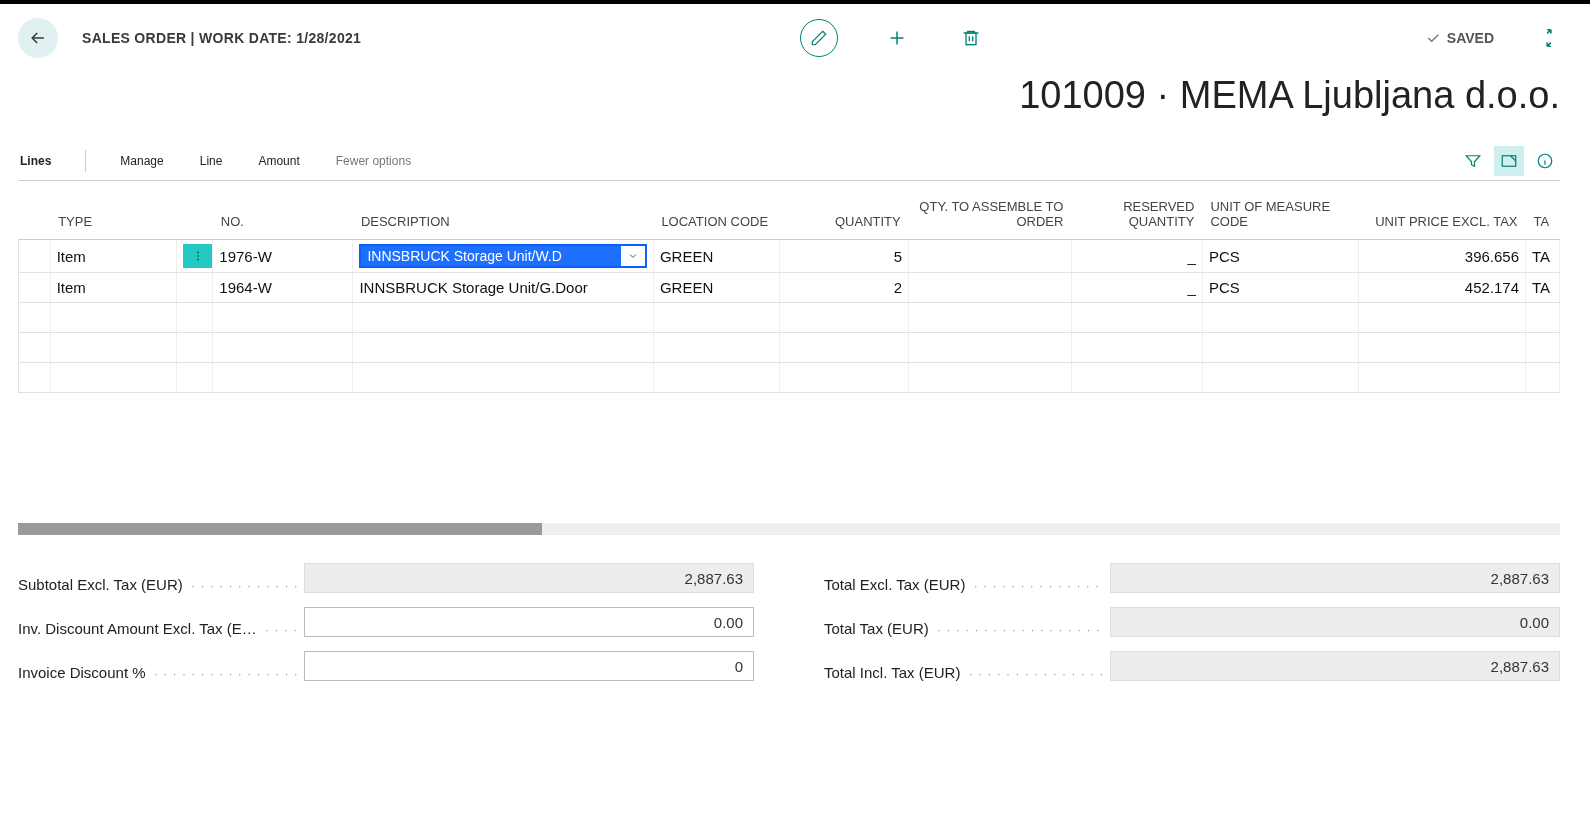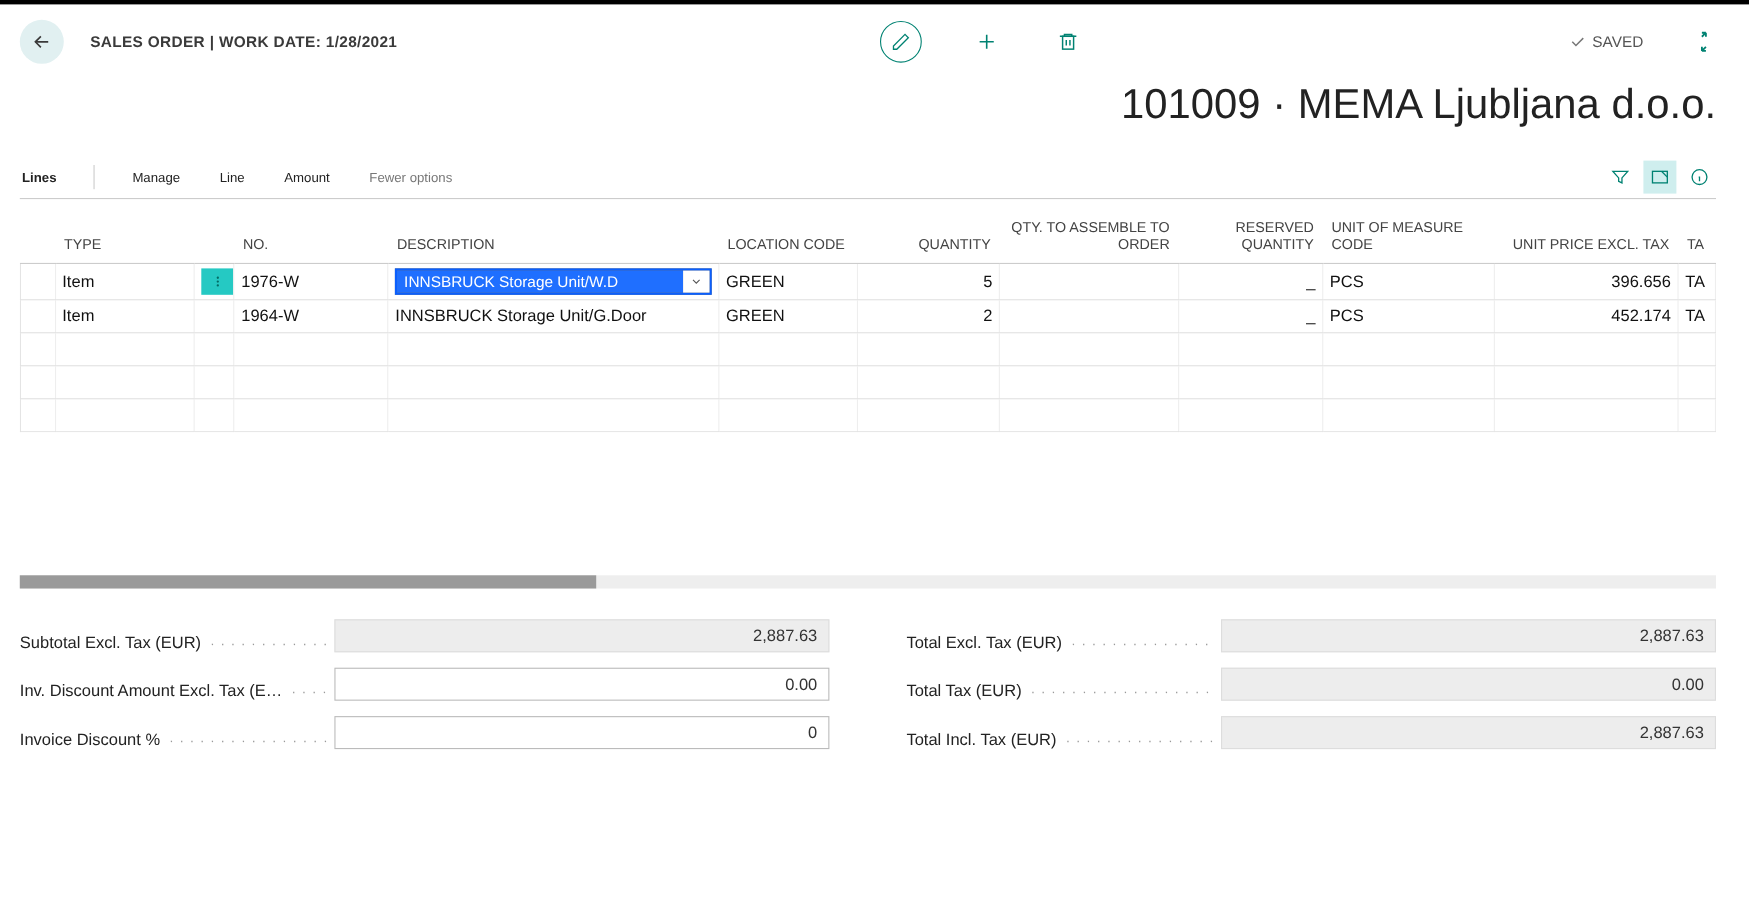--- a/index.html
+++ b/index.html
@@ -10,21 +10,21 @@
 
   .topbar { display: flex; align-items: center; height: 48px; gap: 12px; }
   .back-btn { width: 40px; height: 40px; border-radius: 50%; background: #e1f0f1; display:flex; align-items:center; justify-content:center; color:#3a3a3a; cursor:pointer; margin-right: 6px;}
   .breadcrumb { font-size: 14px; font-weight: 600; letter-spacing: .3px; color:#3a3a3a; margin-left: 6px; }
 
   .top-center { flex:1; display:flex; justify-content:center; gap: 44px; align-items:center; }
   .circle-btn { width:38px; height:38px; border-radius:50%; border:1.5px solid #008272; display:flex; align-items:center; justify-content:center; color:#008272; cursor:pointer;}
   .icon-btn { width:30px; height:30px; display:flex; align-items:center; justify-content:center; color:#008272; cursor:pointer; }
 
   .top-right { display:flex; align-items:center; gap:14px; }
-  .saved { display:flex; align-items:center; gap:6px; color:#555; font-size:14px; font-weight:400;}
+  .saved { display:flex; align-items:center; gap:6px; color:#555; font-size:14px; font-weight:700;}
   .collapse-btn { color:#008272; cursor:pointer; }
 
   .title { font-size: 38px; font-weight: 300; color:#222; padding: 12px 0 24px 60px; text-align: right; }
 
   .tabs { display:flex; align-items:center; gap: 32px; padding-left: 0; margin-left:0; border-bottom:1px solid #ccc; height:40px; }
   .tabs-left { display:flex; align-items:center; gap:32px; padding-left: 0; height:100%; flex:1;}
   .tab { font-size:12px; color:#222; cursor:pointer; padding: 0 2px; height:100%; display:flex; align-items:center;}
   .tab.active { font-weight:700; }
   .tab-div { width:1px; height:22px; background:#ccc; }
   .tab.muted { color:#777; }
@@ -34,21 +34,21 @@
 
   .grid-wrap { margin-top: 0; overflow:hidden; }
   table.grid { border-collapse: collapse; width: 100%; table-layout: fixed; }
   table.grid th { font-size: 13px; font-weight:500; color:#444; text-align:left; padding: 18px 8px 10px 8px; vertical-align: bottom; border-bottom:1px solid #ccc; white-space: normal; }
   table.grid th.right, table.grid td.right { text-align:right; }
   table.grid td { padding: 4px 6px; height:30px; border-bottom:1px solid #e1e1e1; border-right:1px solid #eee; font-size:15px; color:#111; overflow:hidden; white-space:nowrap; text-overflow: ellipsis;}
   table.grid td.first { border-left:1px solid #e1e1e1; }
   .rowmenu { width:30px; background:#25c9c3; display:flex; align-items:center; justify-content:center; cursor:pointer; }
   td.nopad { padding:0; }
 
-  .desc-input-wrap { display:flex; align-items:stretch; border:2px solid #0b5ffd; height:100%; background:#737373;}
+  .desc-input-wrap { display:flex; align-items:stretch; border:2px solid #0b5ffd; height:100%; background:#c4b5fd;}
   .desc-input { flex:1; background:#1f6fff; color:#fff; border:none; padding: 2px 6px; font-size:14px; outline:none;}
   .desc-caret { width:24px; display:flex; align-items:center; justify-content:center; color:#555; cursor:pointer; background:#fff;}
 
   .underscore { color:#008272; }
 
   .hscroll { margin-top: 130px; height:12px; background:#eee; position:relative; }
   .hscroll .thumb { position:absolute; left:0; top:0; height:100%; width:34%; background:#9a9a9a; }
 
   .totals { display:flex; gap:70px; margin-top:28px; }
   .totals-col { flex:1; display:flex; flex-direction:column; gap:14px; }

